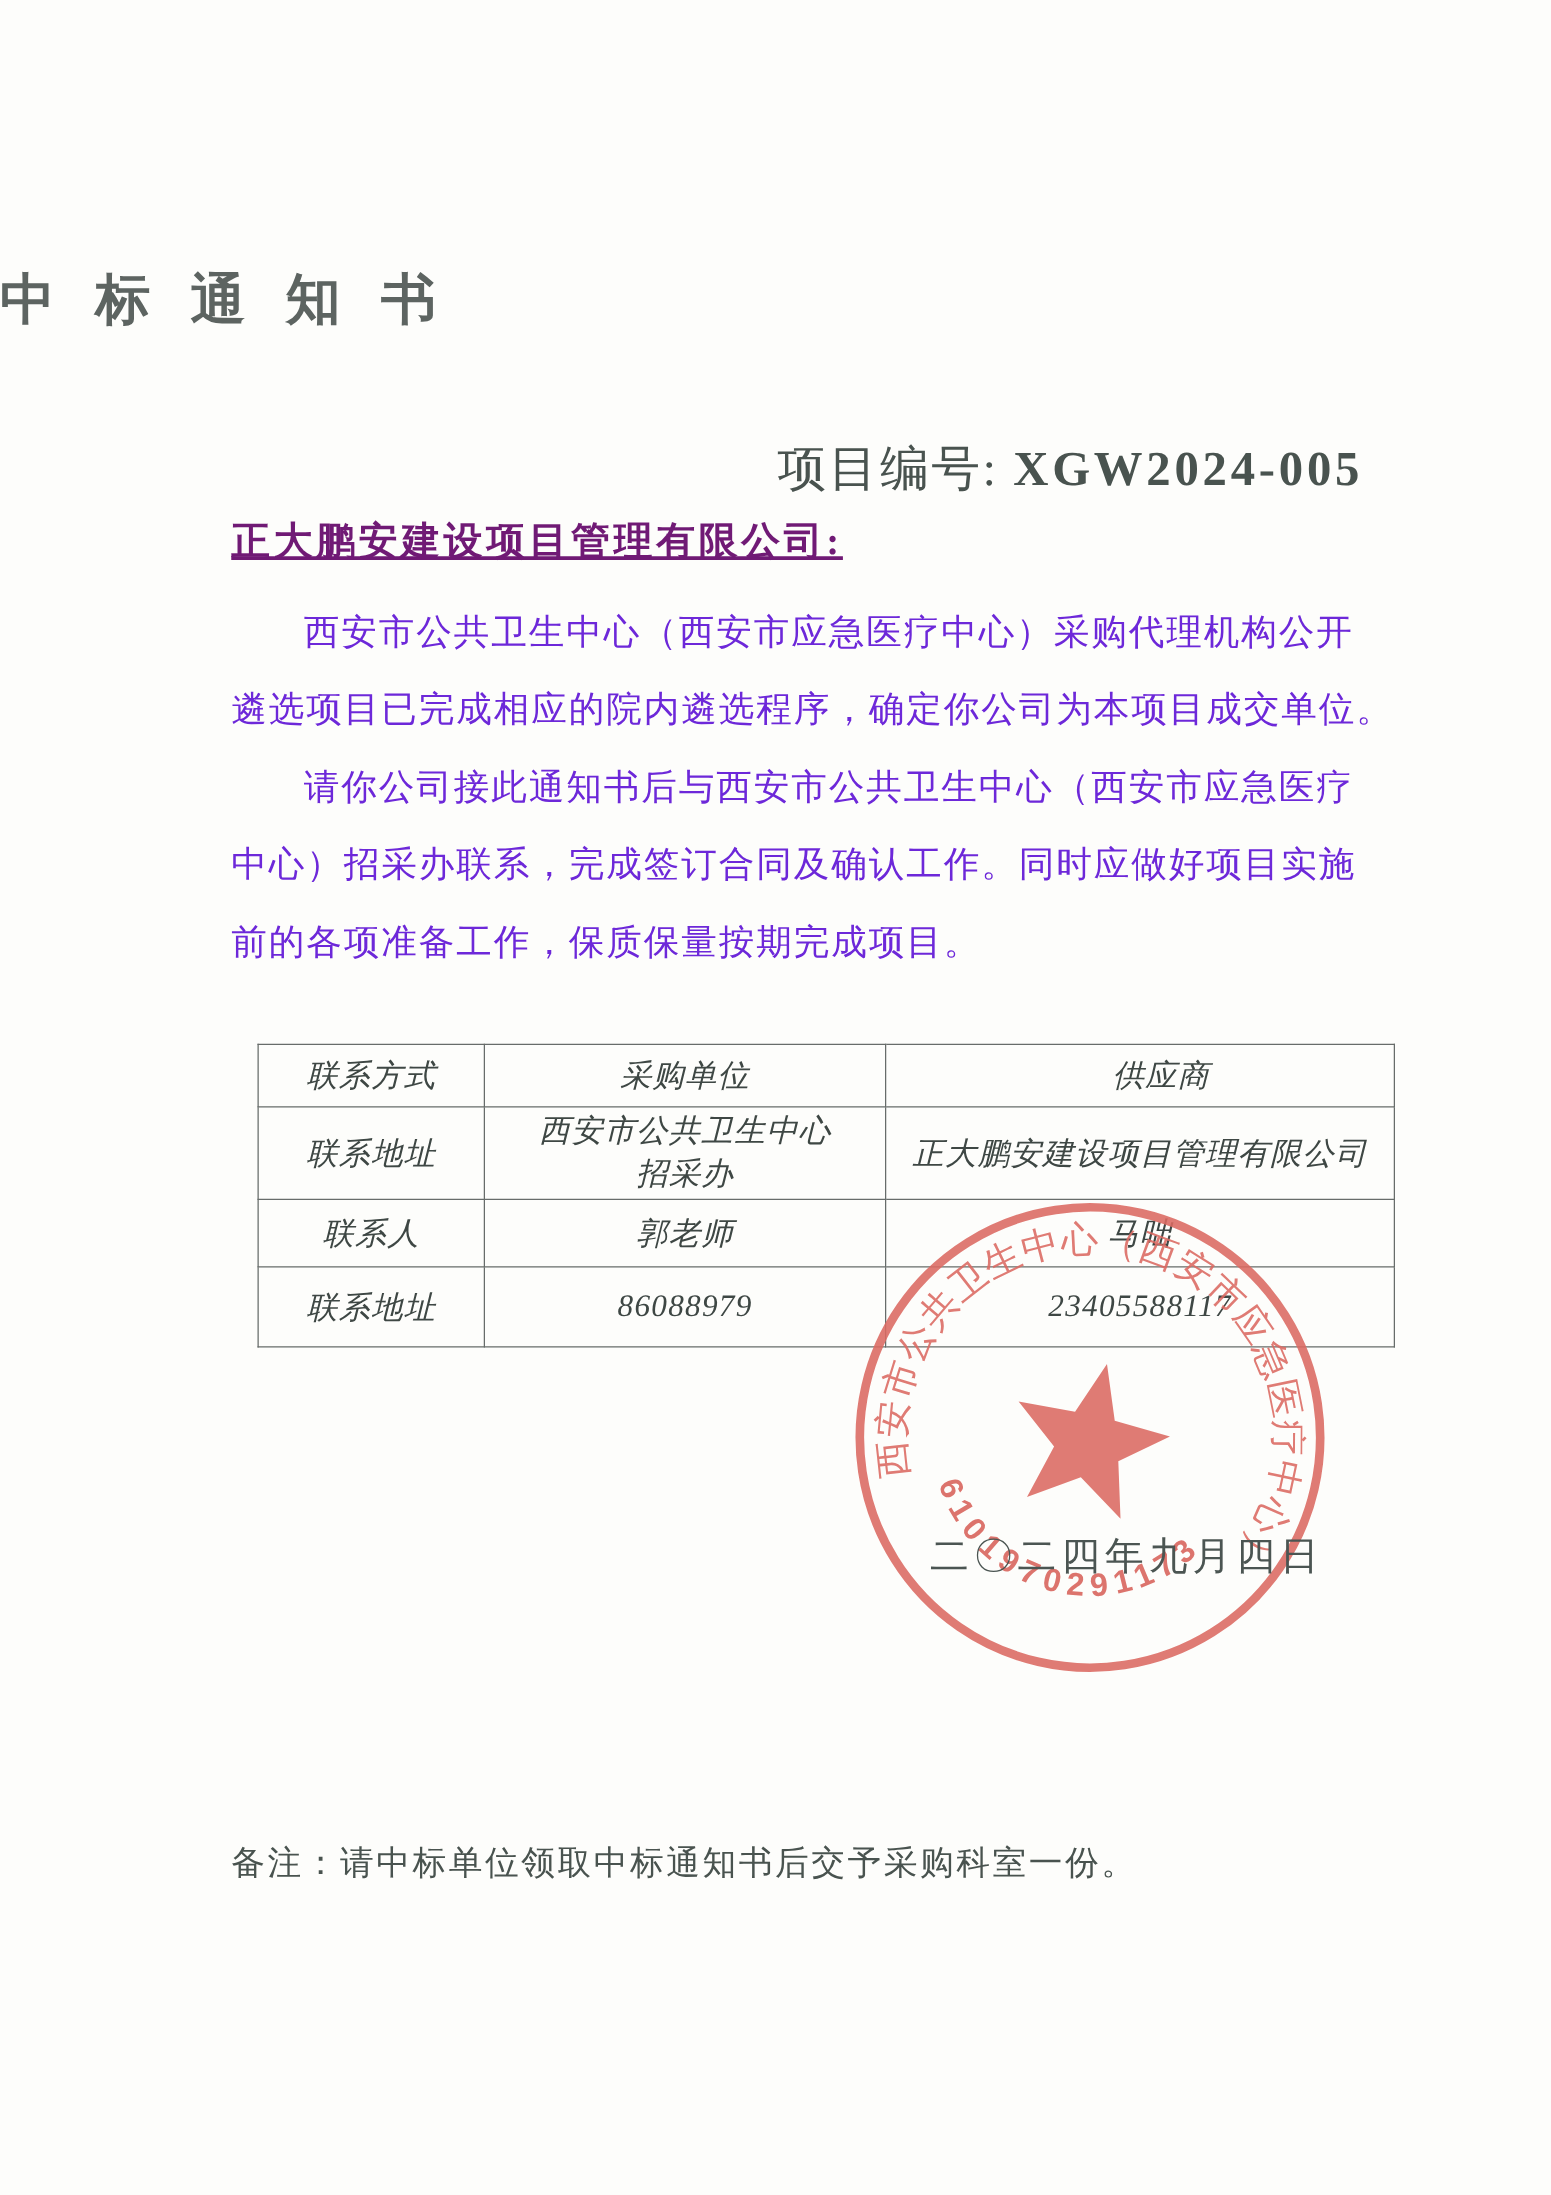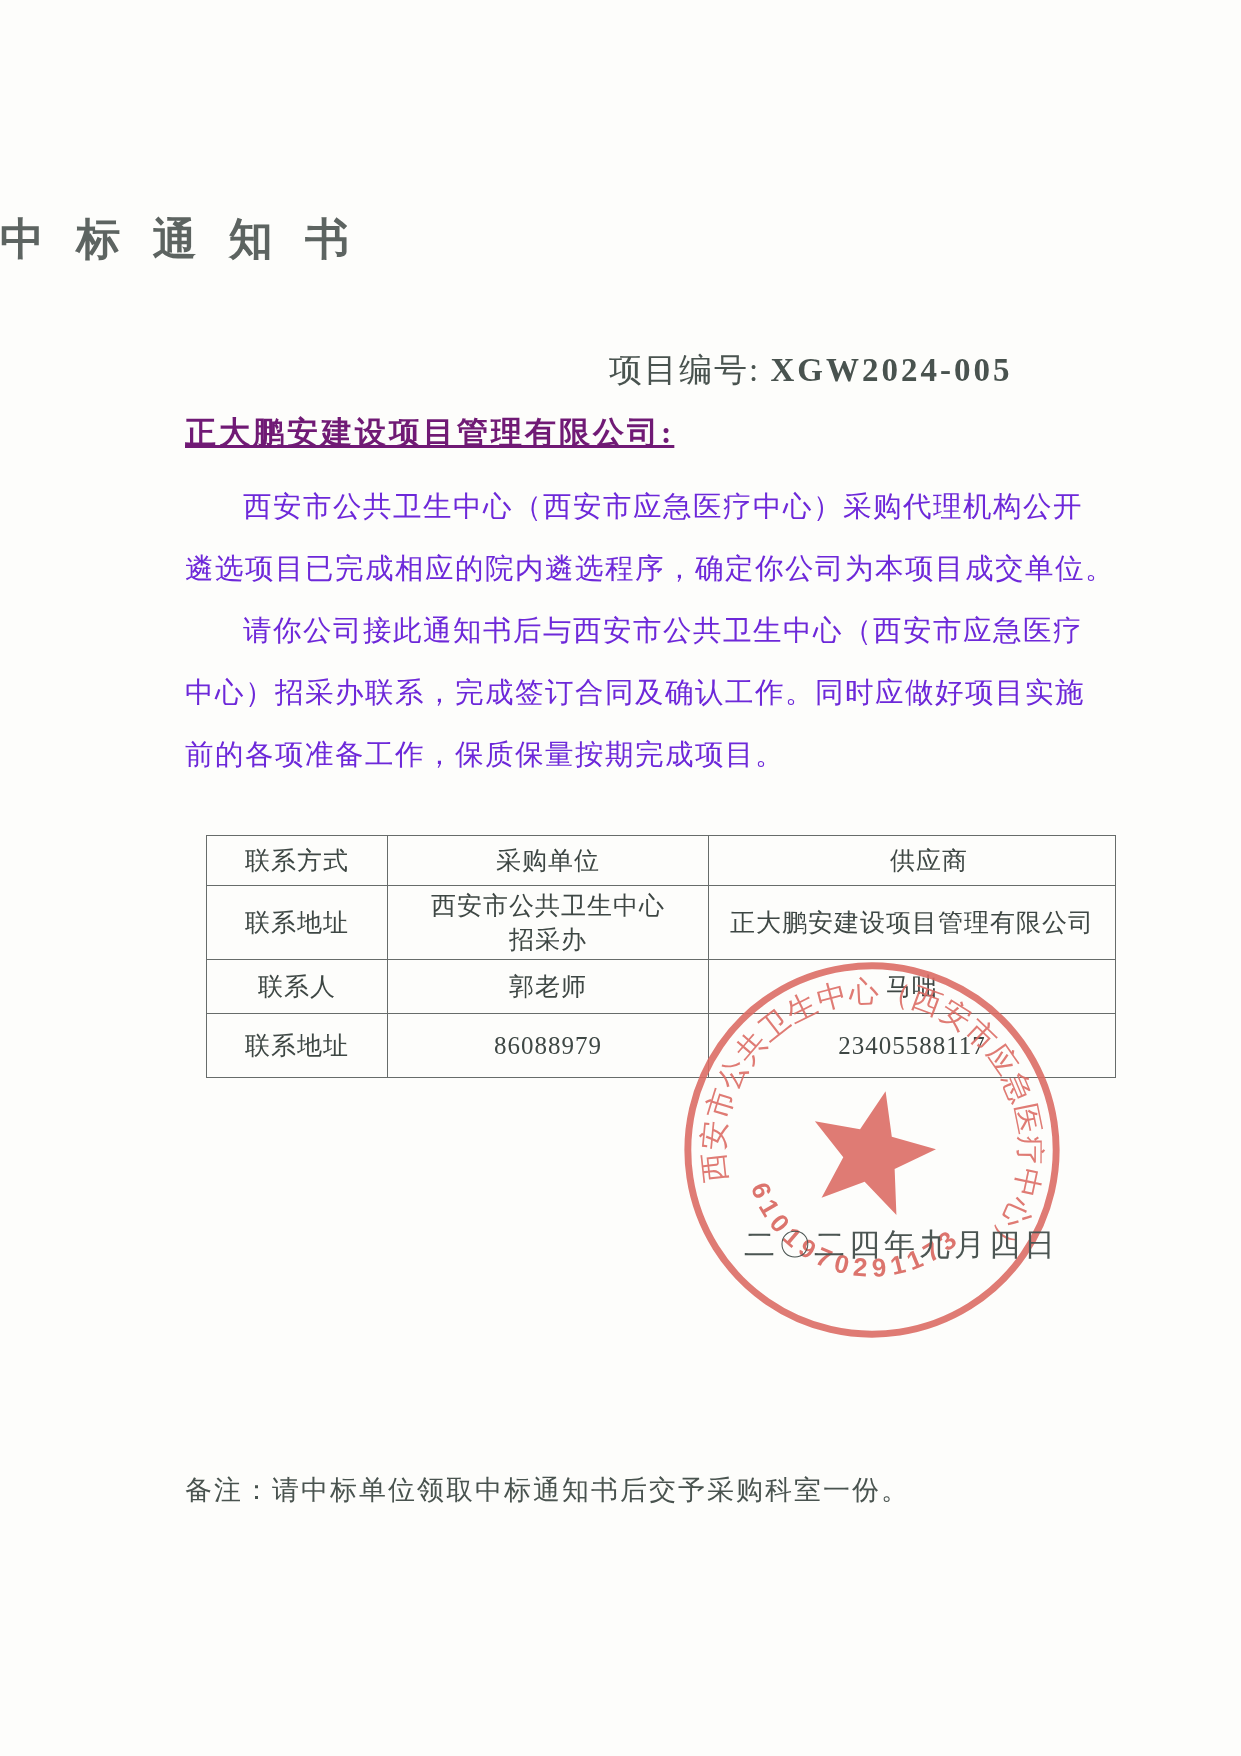--- a/index.html
+++ b/index.html
@@ -13,41 +13,41 @@
     color:#454f4c;
   }
   .doc-title{
     position:absolute;left:0;top:210px;width:100%;
     text-align:left;
     font-family:"Liberation Sans","DejaVu Sans",sans-serif;
     font-weight:bold;font-size:44px;letter-spacing:10px;
     color:#5d6461;
   }
   .project-line{
-    position:absolute;left:609px;top:348px;
-    font-size:33px;letter-spacing:2px;color:#49534f;
+    position:absolute;left:622px;top:348px;
+    font-size:39px;letter-spacing:2px;color:#49534f;
     white-space:nowrap;
   }
   .project-line .code{font-family:"Liberation Serif","DejaVu Serif",serif;letter-spacing:3px;font-weight:bold;}
   .addressee{
     position:absolute;left:185px;top:412px;
     font-size:31px;font-weight:bold;letter-spacing:3px;color:#701a75;text-decoration:underline;
   }
   .body-text{
     position:absolute;left:185px;top:476px;width:870px;
     font-size:28.5px;color:#6d28d9;
   }
   .body-text .line{
     height:62px;line-height:62px;white-space:nowrap;letter-spacing:1.5px;
   }
   .body-text .indent{padding-left:58px;}
   .contact-table{
     position:absolute;left:206px;top:835px;
     border-collapse:collapse;table-layout:fixed;
-    font-size:25px;color:#3e4744;
+    font-size:25px;color:#3e4744;font-style:italic;
   }
   .contact-table td{
     border:1.6px solid #676c6a;
     text-align:center;vertical-align:middle;
     padding:0 6px;letter-spacing:1px;
   }
   .contact-table .c1{width:168px;}
   .contact-table .c2{width:308px;}
   .contact-table .c3{width:360px;padding-left:40px;}
   .contact-table .r-head{height:50px;}

